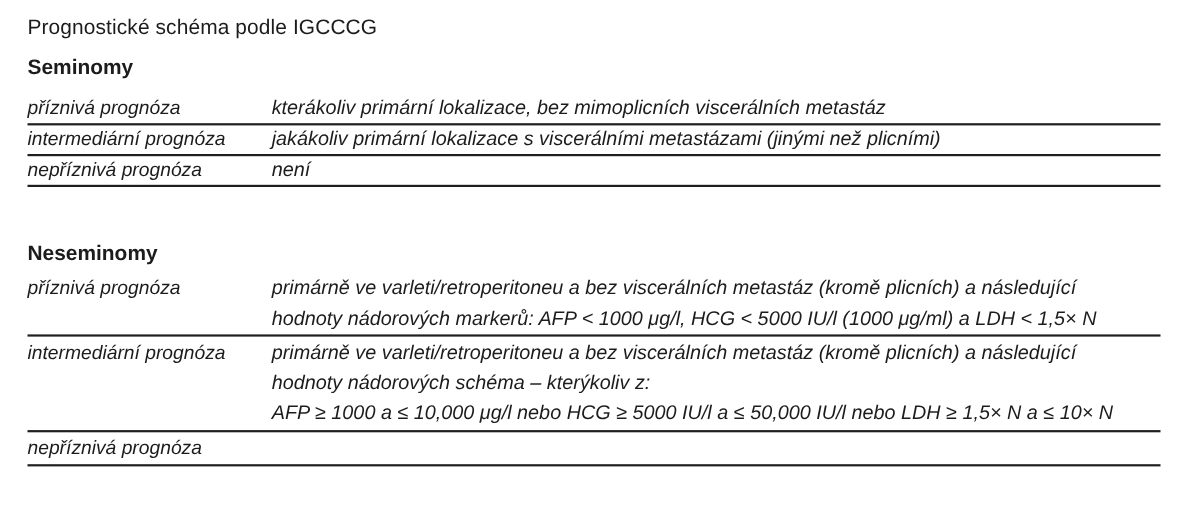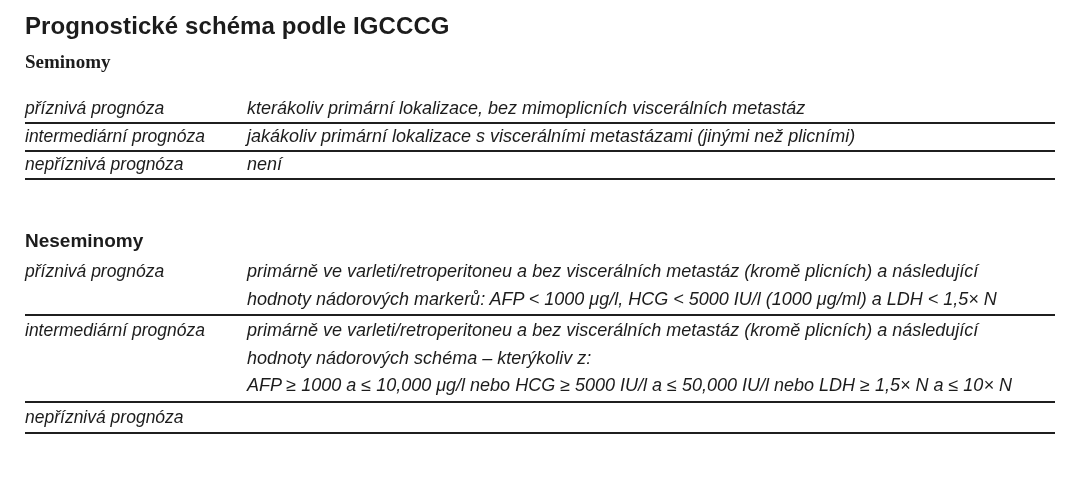--- a/index.html
+++ b/index.html
@@ -12,33 +12,33 @@
     height: 482px;
     overflow: hidden;
     font-family: "Liberation Sans", "DejaVu Sans", sans-serif;
     color: #1c1c1c;
   }
   .doc {
     padding: 14px 23px 0 25px;
     width: 1030px;
   }
   .title {
-    font-size: 24px;
-    font-weight: bold;
+    font-size: 19px;
+    font-weight: normal;
     line-height: 24px;
     margin: 0 0 12px 0;
     letter-spacing: 0.1px;
   }
   .section-heading {
     font-size: 19px;
     font-weight: bold;
     line-height: 24px;
     margin: 0;
   }
-  .section-seminomy .section-heading { margin-bottom: 22px; font-family: Liberation Serif, serif; }
+  .section-seminomy .section-heading { margin-bottom: 12px; }
   .section-neseminomy { margin-top: 49px; }
   .section-neseminomy .section-heading { margin-bottom: 4px; }
   .table { width: 100%; font-style: italic; }
   .row {
     display: flex;
     align-items: flex-start;
     border-bottom: 2px solid #1f1f1f;
   }
   .section-seminomy .row { padding: 2px 0 3px 0; }
   .section-neseminomy .row { padding: 1px 0 1px 0; }

